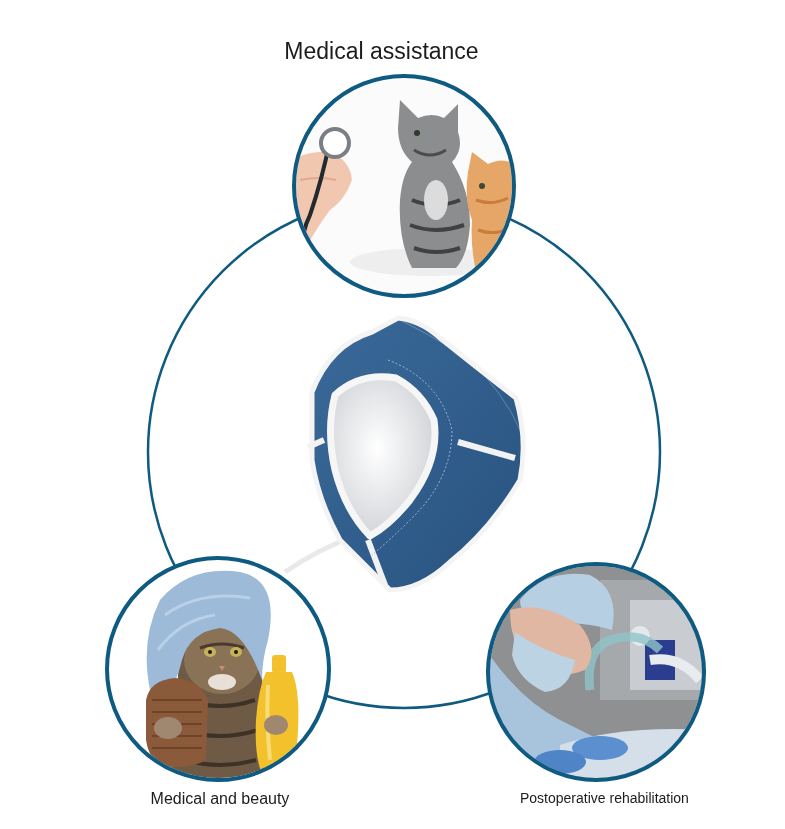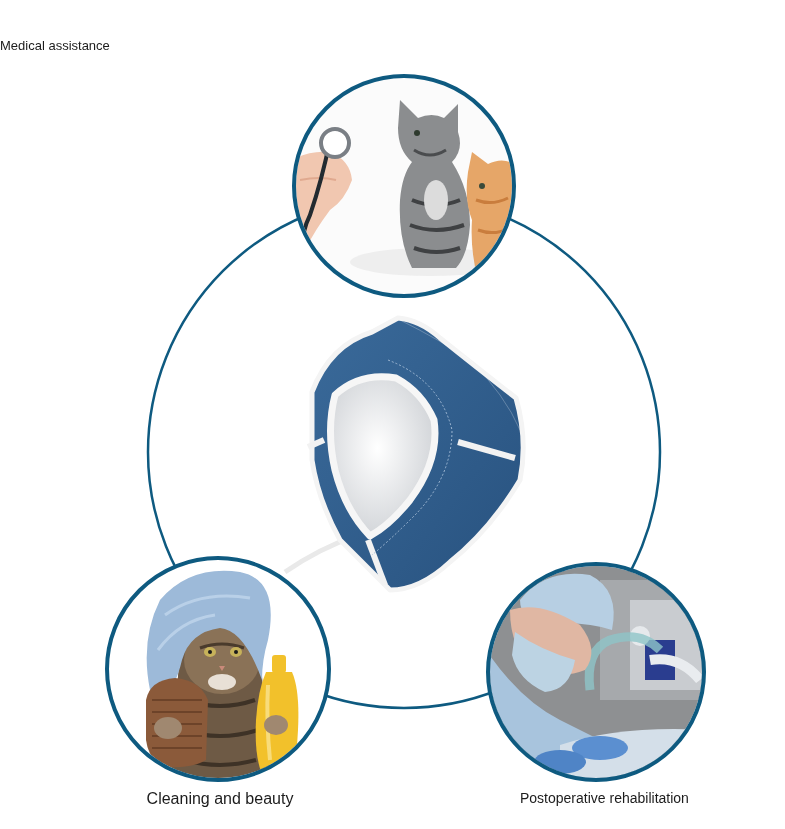--- a/index.html
+++ b/index.html
@@ -1,19 +1,19 @@
 <!DOCTYPE html>
 <html><head>
   <meta charset="utf-8">
   <style>
     html, body { margin: 0; padding: 0; background: #ffffff; }
     body { width: 785px; height: 829px; position: relative; overflow: hidden;
            font-family: "Liberation Sans", "DejaVu Sans", sans-serif; }
     .label { position: absolute; font-size: 16px; color: #1c1c1c; white-space: nowrap; }
-    #label-top { left: 0; width: 763px; top: 38px; font-size: 13px; }
+    #label-top { left: 0; width: 763px; top: 38px; text-align: center; font-size: 23px; }
     #label-bl { left: 100px; width: 240px; top: 790px; text-align: center; font-size: 16px; }
     #label-br { left: 520px; width: 260px; top: 790px; text-align: left; font-size: 14px; }
     svg.stage { position: absolute; left: 0; top: 0; }
   </style>
 </head>
 <body>
 
 <svg class="stage" width="785" height="829" viewBox="0 0 785 829" xmlns="http://www.w3.org/2000/svg">
   <defs>
     <clipPath id="clip-top">
@@ -145,14 +145,14 @@
       <path d="M560 745 Q620 725 708 730 L708 790 L560 790 Z" fill="#d4dfe9"></path>
 
       <ellipse cx="600" cy="748" rx="28" ry="12" fill="#5b8fd0"></ellipse>
       <ellipse cx="560" cy="762" rx="26" ry="12" fill="#4f84c6"></ellipse>
     </g>
     <circle cx="596" cy="672" r="108" fill="none" stroke="#0e5a80" stroke-width="4"></circle>
   </g>
 </svg>
 
 <div class="label" id="label-top">Medical assistance</div>
-<div class="label" id="label-bl">Cleaning and beauty</div>
+<div class="label" id="label-bl">Medical and beauty</div>
 <div class="label" id="label-br">Postoperative rehabilitation</div>
 
 </body></html>

